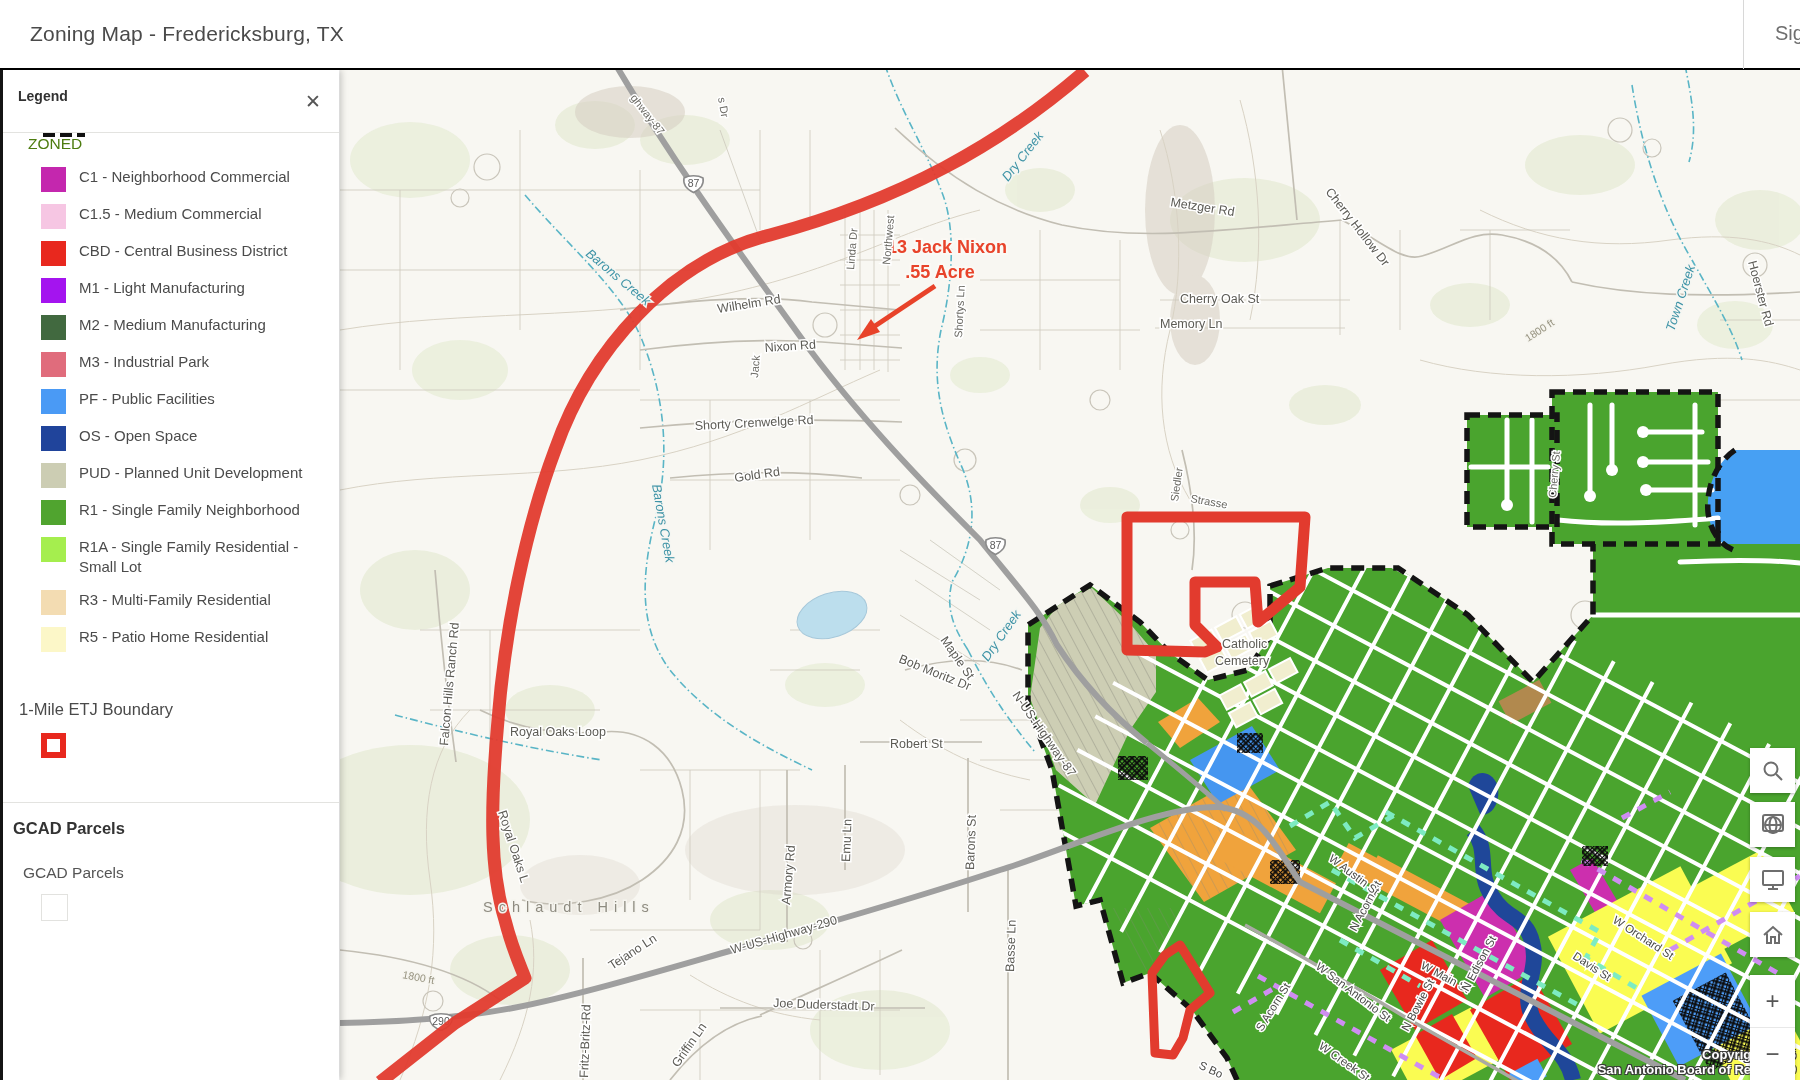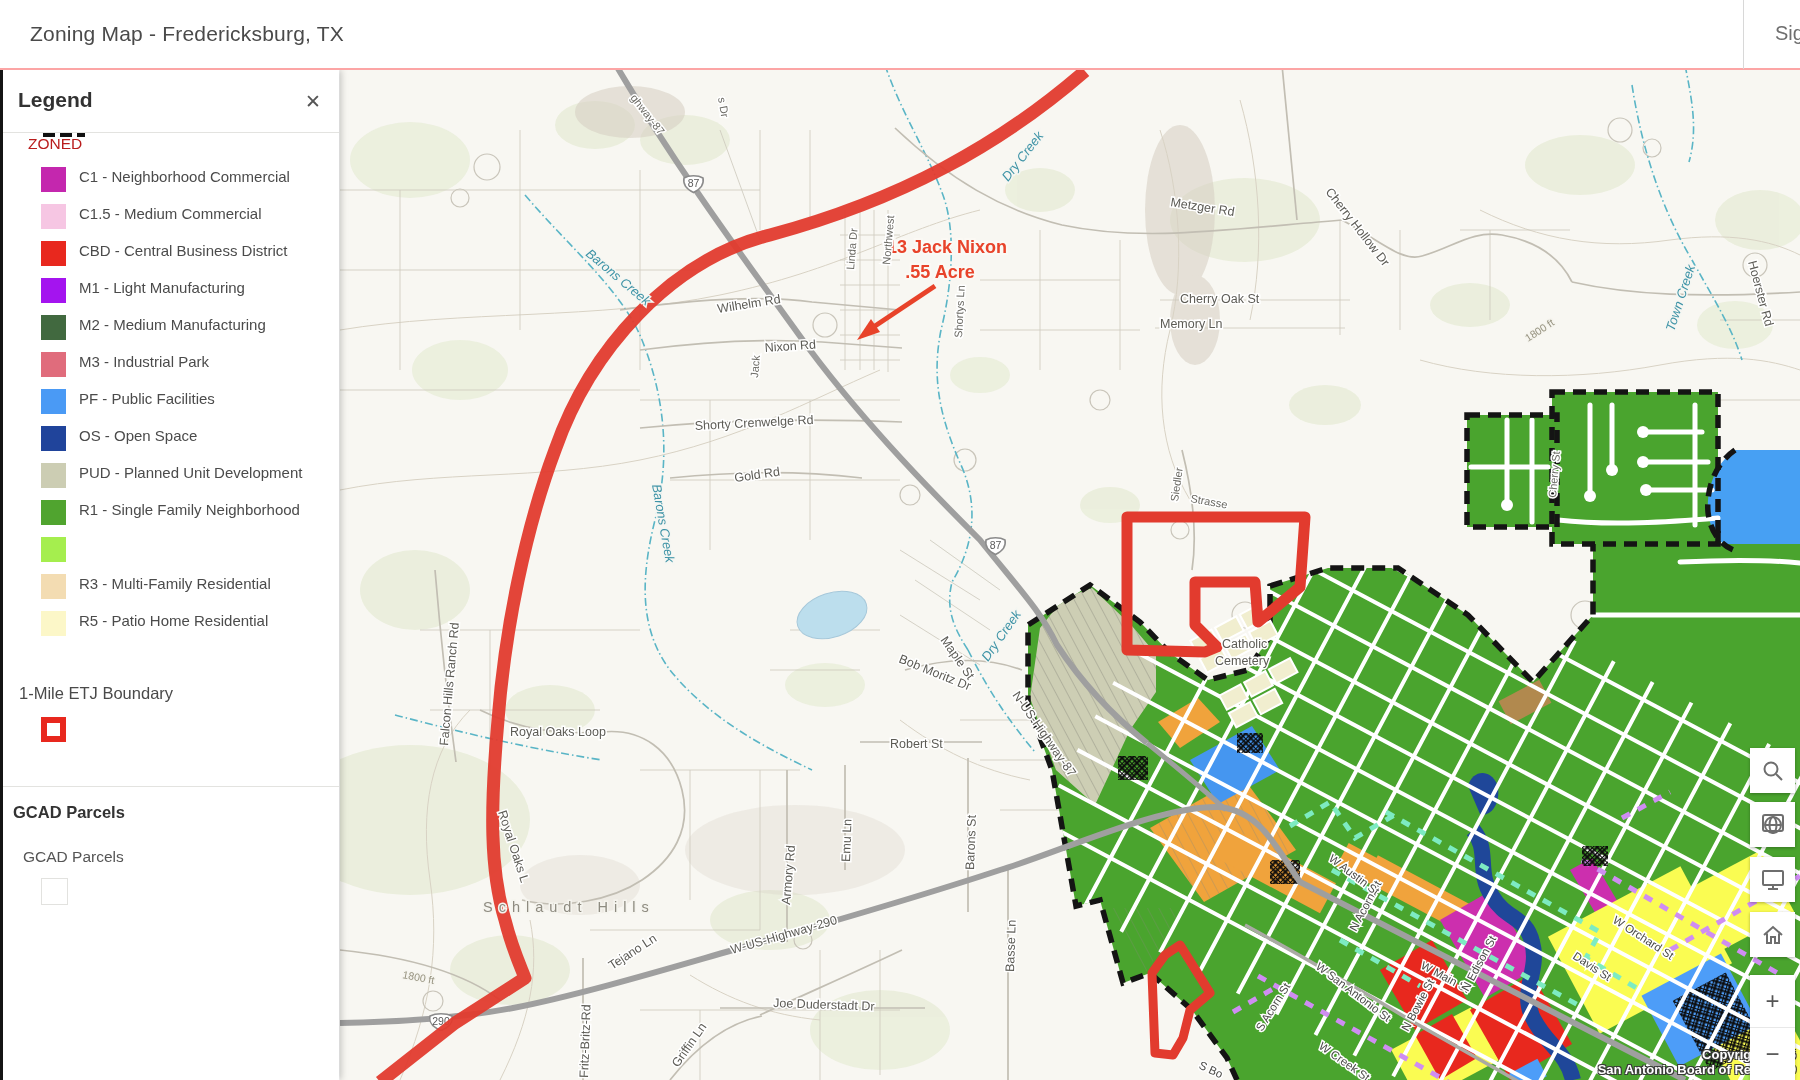--- a/index.html
+++ b/index.html
@@ -1,33 +1,33 @@
 <!DOCTYPE html>
 <html><head>
 <meta charset="utf-8">
 <style>
   * { margin:0; padding:0; box-sizing:border-box; }
   html,body { width:1800px; height:1080px; overflow:hidden; background:#fff;
               font-family:"Liberation Sans", sans-serif; }
   
   .header { position:absolute; left:0; top:0; width:1800px; height:70px; background:#fff;
-            border-bottom:2px solid #fca5a5; z-index:30; }
+            border-bottom:2px solid #000000; z-index:30; }
   .header .title { position:absolute; left:30px; top:22px; font-size:21px; color:#4a4a4a; letter-spacing:.2px; }
   .header .hdiv { position:absolute; left:1743px; top:0; width:1px; height:69px; background:#d8d8d8; }
   .header .signin { position:absolute; left:1775px; top:22px; font-size:20px; color:#6e6e6e; white-space:nowrap; }
   
   .panel { position:absolute; left:0; top:70px; width:339px; height:1010px; background:#fff;
            border-left:3px solid #141414; box-shadow:2px 0 7px rgba(0,0,0,.22); z-index:20; overflow:hidden; }
   .panel-head { position:relative; height:62px; }
-  .panel-head .ptitle { position:absolute; left:15px; top:18px; font-size:21px; font-weight:700; color:#323232; }
+  .panel-head .ptitle { position:absolute; left:15px; top:18px; font-size:14px; font-weight:700; color:#323232; }
   .panel-close { position:absolute; right:18px; top:22px; font-size:19px; color:#555; line-height:1; cursor:pointer; }
   .pdivider { height:1px; background:#e3e3e0; }
   .remnant { position:relative; height:4px; margin:-10px 0 6px 40px; }
   .remnant i { display:inline-block; width:12px; height:4px; background:#111; margin-right:5px; }
-  .zoned { margin:8px 0 8px 25px; font-size:15.5px; color:#b91c1c; }
+  .zoned { margin:8px 0 8px 25px; font-size:15.5px; color:#4d7c0f; }
   .litem { display:flex; align-items:flex-start; padding:6px 10px 6px 38px; }
   .swatch { width:25px; height:25px; flex:0 0 25px; margin-right:13px; }
   .litem .ltext { font-size:15px; color:#4b4b4b; line-height:1.35; max-width:240px; }
   .etj-head { margin:42px 0 0 16px; font-size:16.5px; color:#4a4a4a; }
   .etj-swatch { width:25px; height:25px; border:6px solid #e8281e; background:#fff; margin:14px 0 0 38px; }
   .gcad-divider { margin-top:44px; }
   .gcad-head { margin:16px 0 0 10px; font-size:16.5px; font-weight:700; color:#333; }
   .gcad-sub { margin:26px 0 0 20px; font-size:15.5px; color:#555; }
   .gcad-swatch { width:27px; height:27px; border:1px solid #e2e2df; background:#fff; margin:12px 0 0 38px; }
   
@@ -488,20 +488,21 @@
     <div class="litem">
         <span class="swatch" style="background-color: rgb(204, 205, 179);"></span>
         <span class="ltext">PUD - Planned Unit Development</span>
       </div>
     <div class="litem">
         <span class="swatch" style="background-color: rgb(80, 164, 47);"></span>
         <span class="ltext">R1 - Single Family Neighborhood</span>
       </div>
     <div class="litem">
         <span class="swatch" style="background-color: rgb(165, 238, 78);"></span>
+        <span class="ltext">R1A - Single Family Residential - Small Lot</span>
       </div>
     <div class="litem">
         <span class="swatch" style="background-color: rgb(243, 220, 178);"></span>
         <span class="ltext">R3 - Multi-Family Residential</span>
       </div>
     <div class="litem">
         <span class="swatch" style="background-color: rgb(252, 247, 200);"></span>
         <span class="ltext">R5 - Patio Home Residential</span>
       </div>
   </div>

